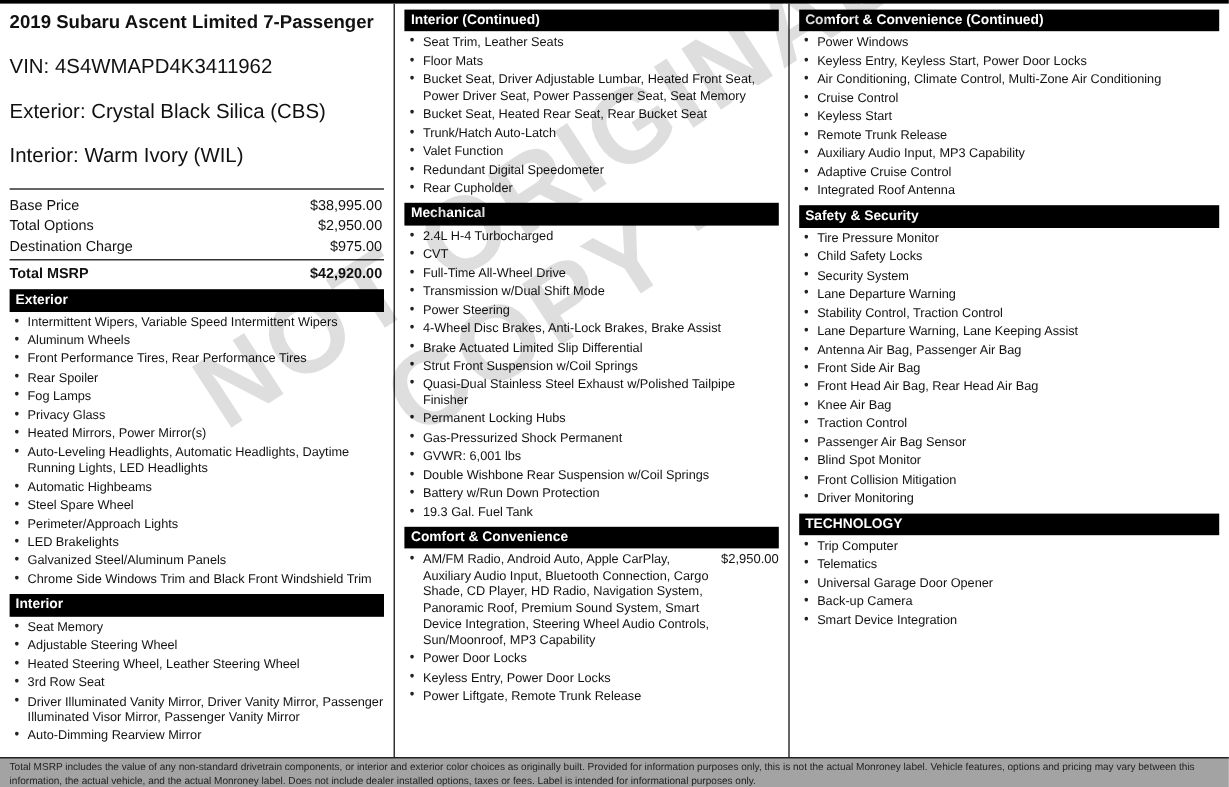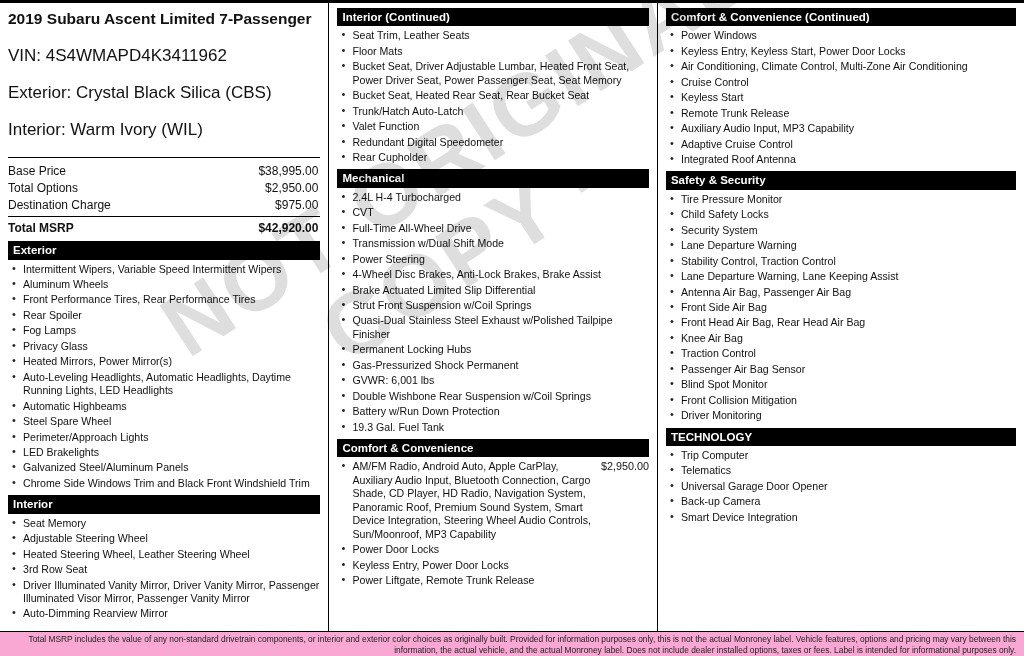--- a/index.html
+++ b/index.html
@@ -25,21 +25,21 @@
   ul.features{list-style:none;margin:0 0 3px 0;padding:0;}
   ul.features li{position:relative;padding-left:15px;font-size:10.6px;line-height:1.27;margin:2px 0;}
   ul.features li::before{content:"\2022";position:absolute;left:4px;top:-1px;font-size:11px;color:#222;}
   ul.features li.has-price{display:flex;}
   .ft{flex:1;padding-right:6px;}
   .fp{white-space:nowrap;font-size:10.8px;}
 
   .watermark{position:absolute;left:150px;top:120px;width:580px;transform:rotate(-33deg);transform-origin:center center;color:rgba(0,0,0,0.13);font-weight:bold;text-align:center;pointer-events:none;z-index:5;}
   .wm-line{font-size:88px;line-height:1.05;letter-spacing:3px;white-space:nowrap;}
 
-  .footer{position:absolute;left:0;right:0;bottom:0;height:25px;box-sizing:border-box;border-top:1.5px solid #000;background:#f9a8d4;font-size:8.4px;line-height:1.32;color:#222;padding:2px 8px;text-align:right;}
+  .footer{position:absolute;left:0;right:0;bottom:0;height:25px;box-sizing:border-box;border-top:1.5px solid #000;background:#a3a3a3;font-size:8.4px;line-height:1.32;color:#222;padding:2px 8px;}
 </style>
 </head>
 <body>
 
 <div class="page">
 
   <div class="cols">
 
     <div class="col col0">
       <div class="veh-title">2019 Subaru Ascent Limited 7-Passenger</div>

